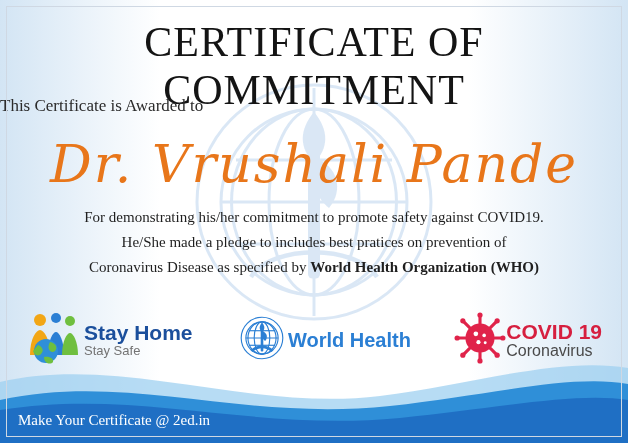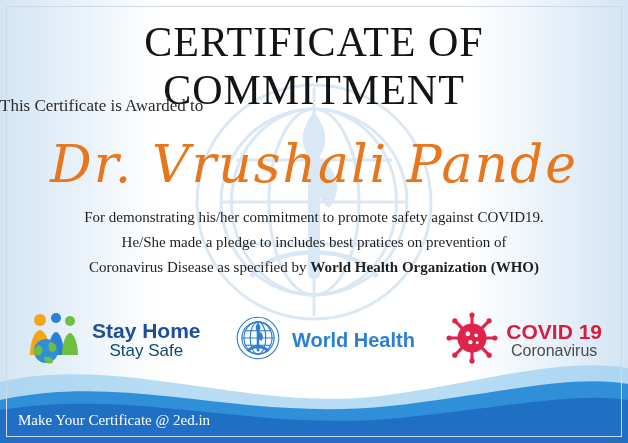--- a/index.html
+++ b/index.html
@@ -108,34 +108,32 @@
     height: 80px;
     display: flex;
     align-items: center;
     justify-content: space-between;
     padding: 0 26px;
     box-sizing: border-box;
   }
   .logo-block {
     display: flex;
     align-items: center;
-    gap: 8px;
-    text-align: center;
   }
   .logo-mark { flex: 0 0 auto; display: block; }
   .logo-text { font-family: "Liberation Sans", sans-serif; line-height: 1.05; }
 
   .stay-home .l1 {
     font-size: 21px;
     font-weight: bold;
     color: #1b4f9c;
   }
   .stay-home .l2 {
-    font-size: 17px;
-    color: #0c4a6e;
+    font-size: 13px;
+    color: #737373;
   }
   .who-text .l1, .who-text .l2 {
     font-size: 20px;
     font-weight: bold;
     color: #2b7fd4;
   }
   .covid-text .l1 {
     font-size: 21px;
     font-weight: bold;
     color: #d61f3f;

